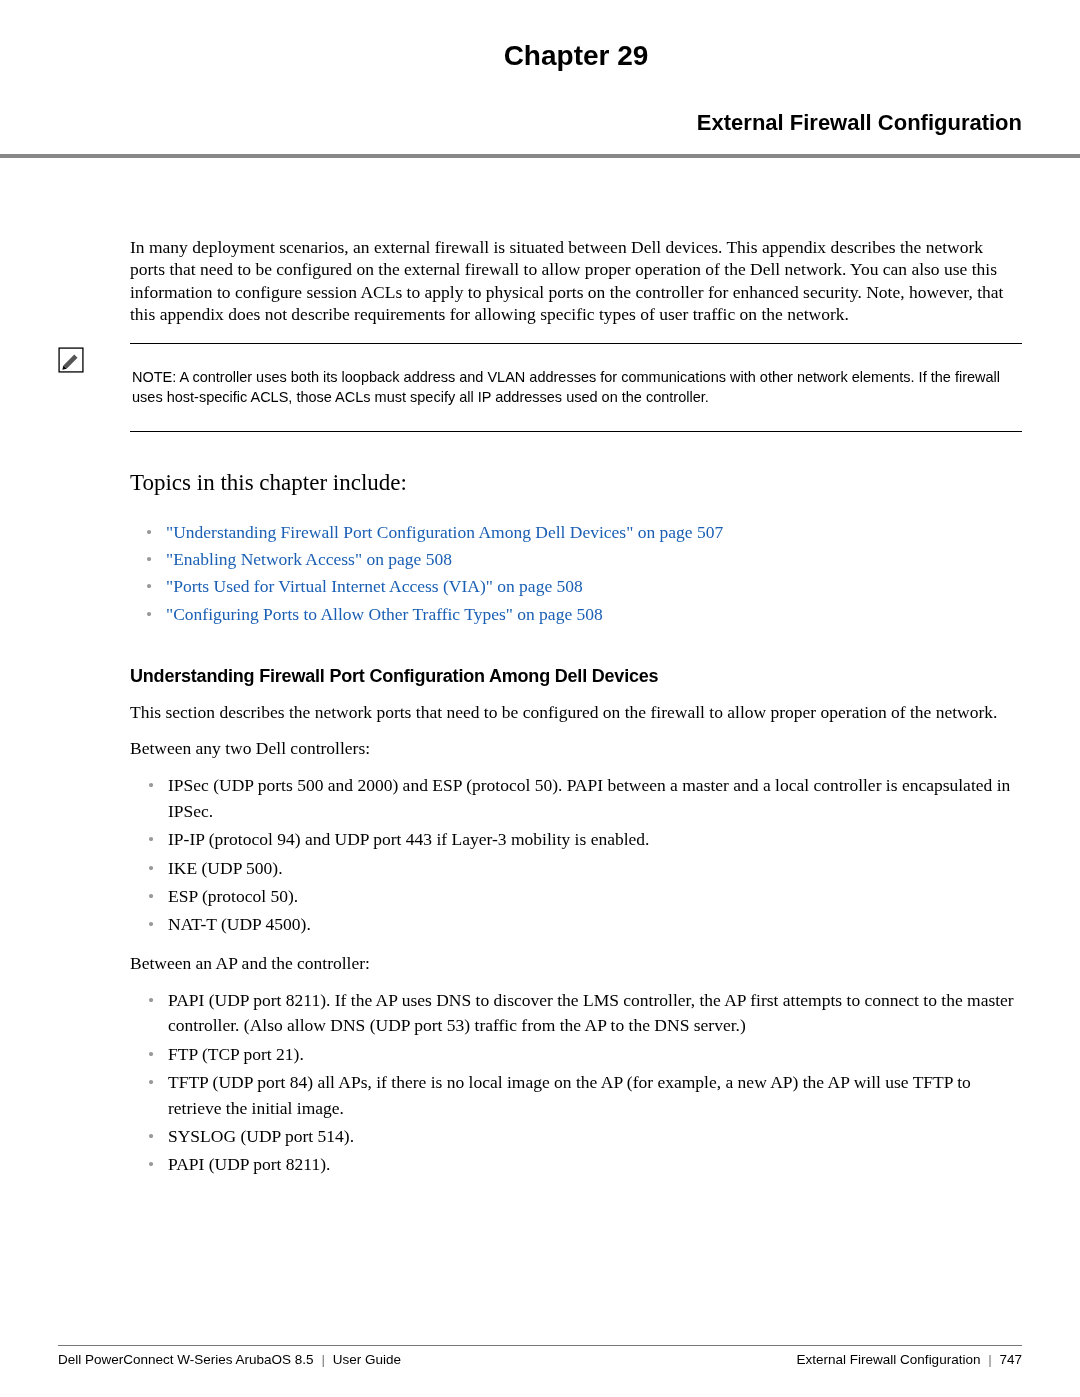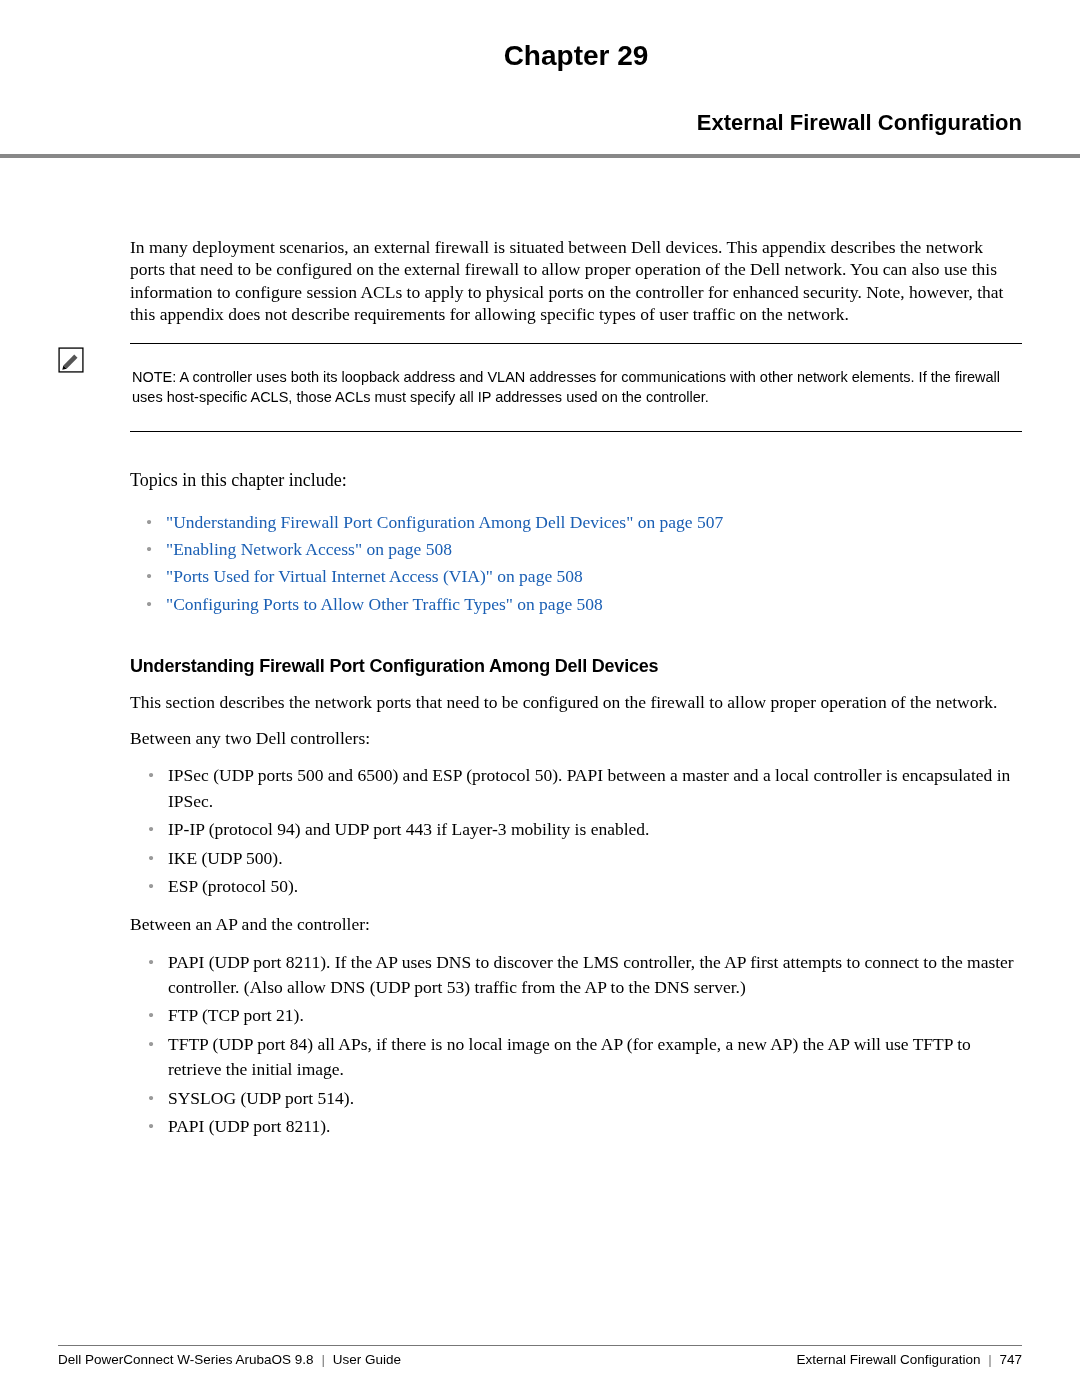--- a/index.html
+++ b/index.html
@@ -58,21 +58,21 @@
     flex:1;
     border-top:1px solid #000;
     border-bottom:1px solid #000;
     font-family:Arial,Helvetica,sans-serif;
     font-size:14.5px;
     line-height:1.35;
     padding:24px 2px;
   }
   .topics-lead{
     margin-top:38px;
-    font-size:18px;
+    font-size:23px;
   }
   ul.links{
     list-style:none;
     padding:0;
     margin:8px 0 0 18px;
     font-size:17.5px;
     line-height:1.55;
   }
   ul.links li::before{
     content:"•";
@@ -160,39 +160,40 @@
     <li><a href="#">"Enabling Network Access" on page 508</a></li>
     <li><a href="#">"Ports Used for Virtual Internet Access (VIA)" on page 508</a></li>
     <li><a href="#">"Configuring Ports to Allow Other Traffic Types" on page 508</a></li>
   </ul>
 
   <h2 class="section">Understanding Firewall Port Configuration Among Dell Devices</h2>
   <p class="body">This section describes the network ports that need to be configured on the firewall to allow proper operation of the network.</p>
 
   <p class="body">Between any two Dell controllers:</p>
   <ul class="body">
-    <li>IPSec (UDP ports 500 and 6500) and ESP (protocol 50). PAPI between a master and a local controller is encapsulated in IPSec.</li>
+    <li>IPSec (UDP ports 500 and 2000) and ESP (protocol 50). PAPI between a master and a local controller is encapsulated in IPSec.</li>
     <li>IP-IP (protocol 94) and UDP port 443 if Layer-3 mobility is enabled.</li>
     <li>IKE (UDP 500).</li>
     <li>ESP (protocol 50).</li>
+    <li>NAT-T (UDP 4500).</li>
   </ul>
 
   <p class="body">Between an AP and the controller:</p>
   <ul class="body">
     <li>PAPI (UDP port 8211). If the AP uses DNS to discover the LMS controller, the AP first attempts to connect to the master controller. (Also allow DNS (UDP port 53) traffic from the AP to the DNS server.)</li>
     <li>FTP (TCP port 21).</li>
     <li>TFTP (UDP port 84) all APs, if there is no local image on the AP (for example, a new AP) the AP will use TFTP to retrieve the initial image.</li>
     <li>SYSLOG (UDP port 514).</li>
     <li>PAPI (UDP port 8211).</li>
   </ul>
 </div>
 
 <div class="footer">
   <div>
-    <span>Dell PowerConnect W-Series ArubaOS 9.8</span>
+    <span>Dell PowerConnect W-Series ArubaOS 8.5</span>
     <span class="sep">|</span>
     <span>User Guide</span>
   </div>
   <div>
     <span>External Firewall Configuration</span>
     <span class="sep">|</span>
     <span>747</span>
   </div>
 </div>
 

